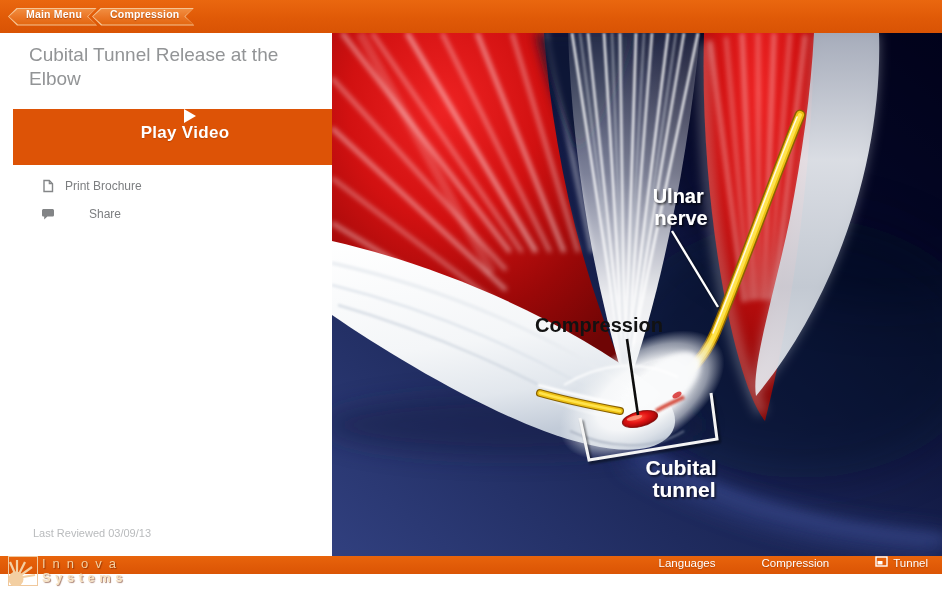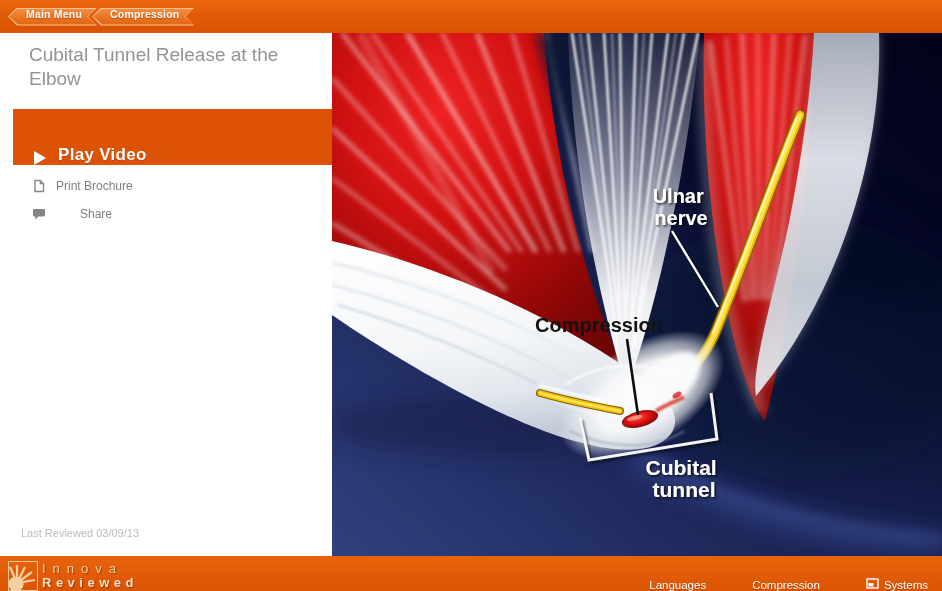--- a/index.html
+++ b/index.html
@@ -27,43 +27,43 @@
     text-shadow:0 1px 1px rgba(130,45,0,.55);letter-spacing:.2px;white-space:nowrap;
   }
   
   .panel{position:absolute;left:0;top:33px;width:332px;height:523px;background:#ffffff;margin-left:13px;}
   .page-title{
     position:absolute;left:16px;top:10px;width:296px;
     color:#929496;font-size:19px;line-height:24px;font-weight:normal;
   }
   .play-btn{
     position:absolute;left:0;top:76px;width:332px;height:56px;background:#dd5306;
-    display:flex;align-items:flex-end;cursor:pointer;
+    display:flex;align-items:center;cursor:pointer;flex-direction:column;
   }
   .play-tri{
     width:0;height:0;margin-left:21px;
     border-top:7px solid transparent;border-bottom:7px solid transparent;
     border-left:12px solid #ffffff;
   }
   .play-label{color:#ffffff;font-size:17px;font-weight:bold;margin-left:12px;letter-spacing:.3px;
     text-shadow:0 1px 1px rgba(120,40,0,.35);}
-  .action-row{position:absolute;left:19px;display:flex;align-items:flex-start;cursor:pointer;}
+  .action-row{position:absolute;left:28px;display:flex;align-items:flex-start;cursor:pointer;}
   .action-row .a-icon{width:14px;height:14px;display:inline-block;}
   .action-row .a-label{color:#7c7e80;font-size:12px;margin-left:10px;}
   .row-print{top:146px;}
   .row-share{top:174px;gap:24px;}
-  .last-reviewed{position:absolute;left:8px;top:494px;color:#b9bbbd;font-size:11px;}
+  .last-reviewed{position:absolute;left:20px;top:494px;color:#b9bbbd;font-size:11px;}
   
   .illus{position:absolute;left:332px;top:33px;width:610px;height:445px;background:#0d1434;}
   .illus svg{display:block;}
   
   .footer{
-    position:absolute;left:0;top:556px;width:942px;height:35px;
+    position:absolute;left:0;top:556px;width:942px;height:18px;
     background:linear-gradient(180deg,#e8640c 0%,#e05a07 60%,#db5505 100%);
-    display:flex;align-items:flex-end;
+    display:flex;align-items:flex-start;
   }
   .logo{display:flex;align-items:center;margin-left:8px;}
   .logo-mark{width:30px;height:30px;}
   .logo-text{margin-left:4px;display:flex;flex-direction:column;line-height:14px;}
   .logo-line1{color:#f4cfa0;font-size:13px;letter-spacing:7px;text-shadow:1px 1px 1px rgba(100,30,0,.55);}
   .logo-line2{color:#f7e3c4;font-size:13px;font-weight:bold;letter-spacing:4.5px;text-shadow:1px 1px 1px rgba(100,30,0,.55);}
   .footer-links{margin-left:auto;margin-right:14px;display:flex;align-items:center;gap:18px;}
   .f-link{color:#ffffff;font-size:11.5px;text-decoration:none;cursor:pointer;display:flex;align-items:center;
     text-shadow:0 1px 1px rgba(120,40,0,.4);padding-left:28px;}
   .f-link .f-icon{margin-right:5px;display:inline-block;}
@@ -313,35 +313,35 @@
             <line x1="9" y1="22" x2="17" y2="6"></line>
             <line x1="9" y1="22" x2="24" y2="11"></line>
             <line x1="9" y1="22" x2="27" y2="19"></line>
             <line x1="9" y1="22" x2="2" y2="6"></line>
           </g>
           <circle cx="8" cy="23" r="7.5" fill="#f3cfa2"></circle>
         </svg>
       </span>
       <span class="logo-text">
         <span class="logo-line1">Innova</span>
-        <span class="logo-line2">Reviewed</span>
+        <span class="logo-line2">Systems</span>
       </span>
     </div>
     <div class="footer-links">
       <a class="f-link">
         <span>Languages</span>
       </a>
       <a class="f-link">
         <span>Compression</span>
       </a>
       <a class="f-link">
         <span class="f-icon">
           <svg width="13" height="11" viewBox="0 0 13 11">
             <rect x="1" y="1" width="11" height="9" fill="none" stroke="#ffffff" stroke-width="1.4"></rect>
             <rect x="2.5" y="5" width="5" height="3.5" fill="#ffffff"></rect>
           </svg>
         </span>
-        <span>Systems</span>
+        <span>Tunnel</span>
       </a>
     </div>
   </div>
 
 </div>
 
 </body></html>

